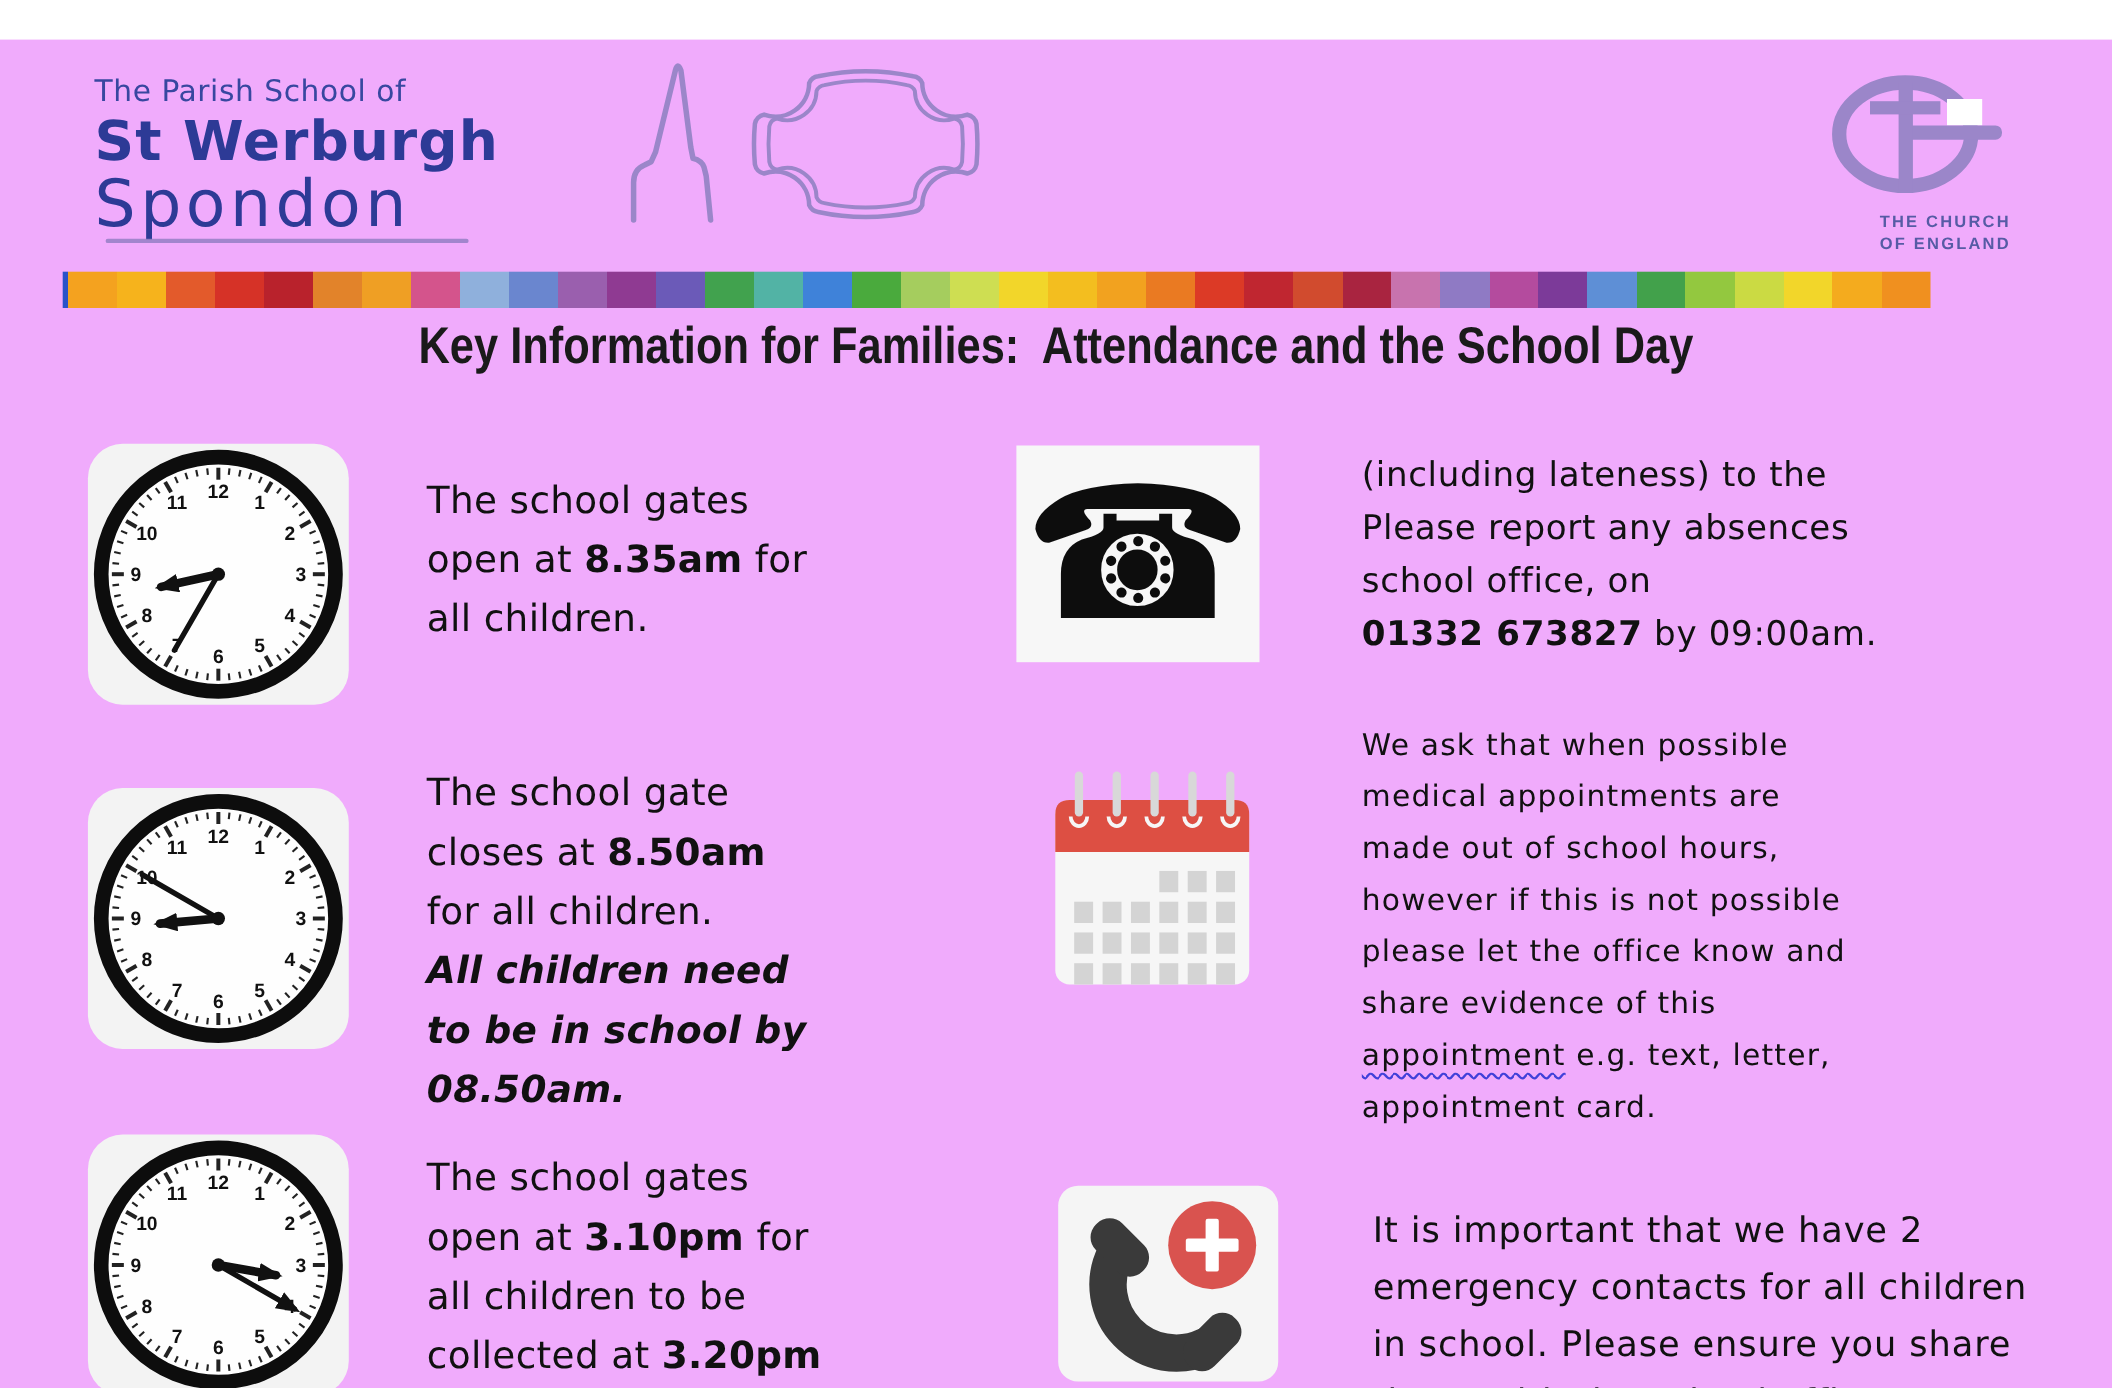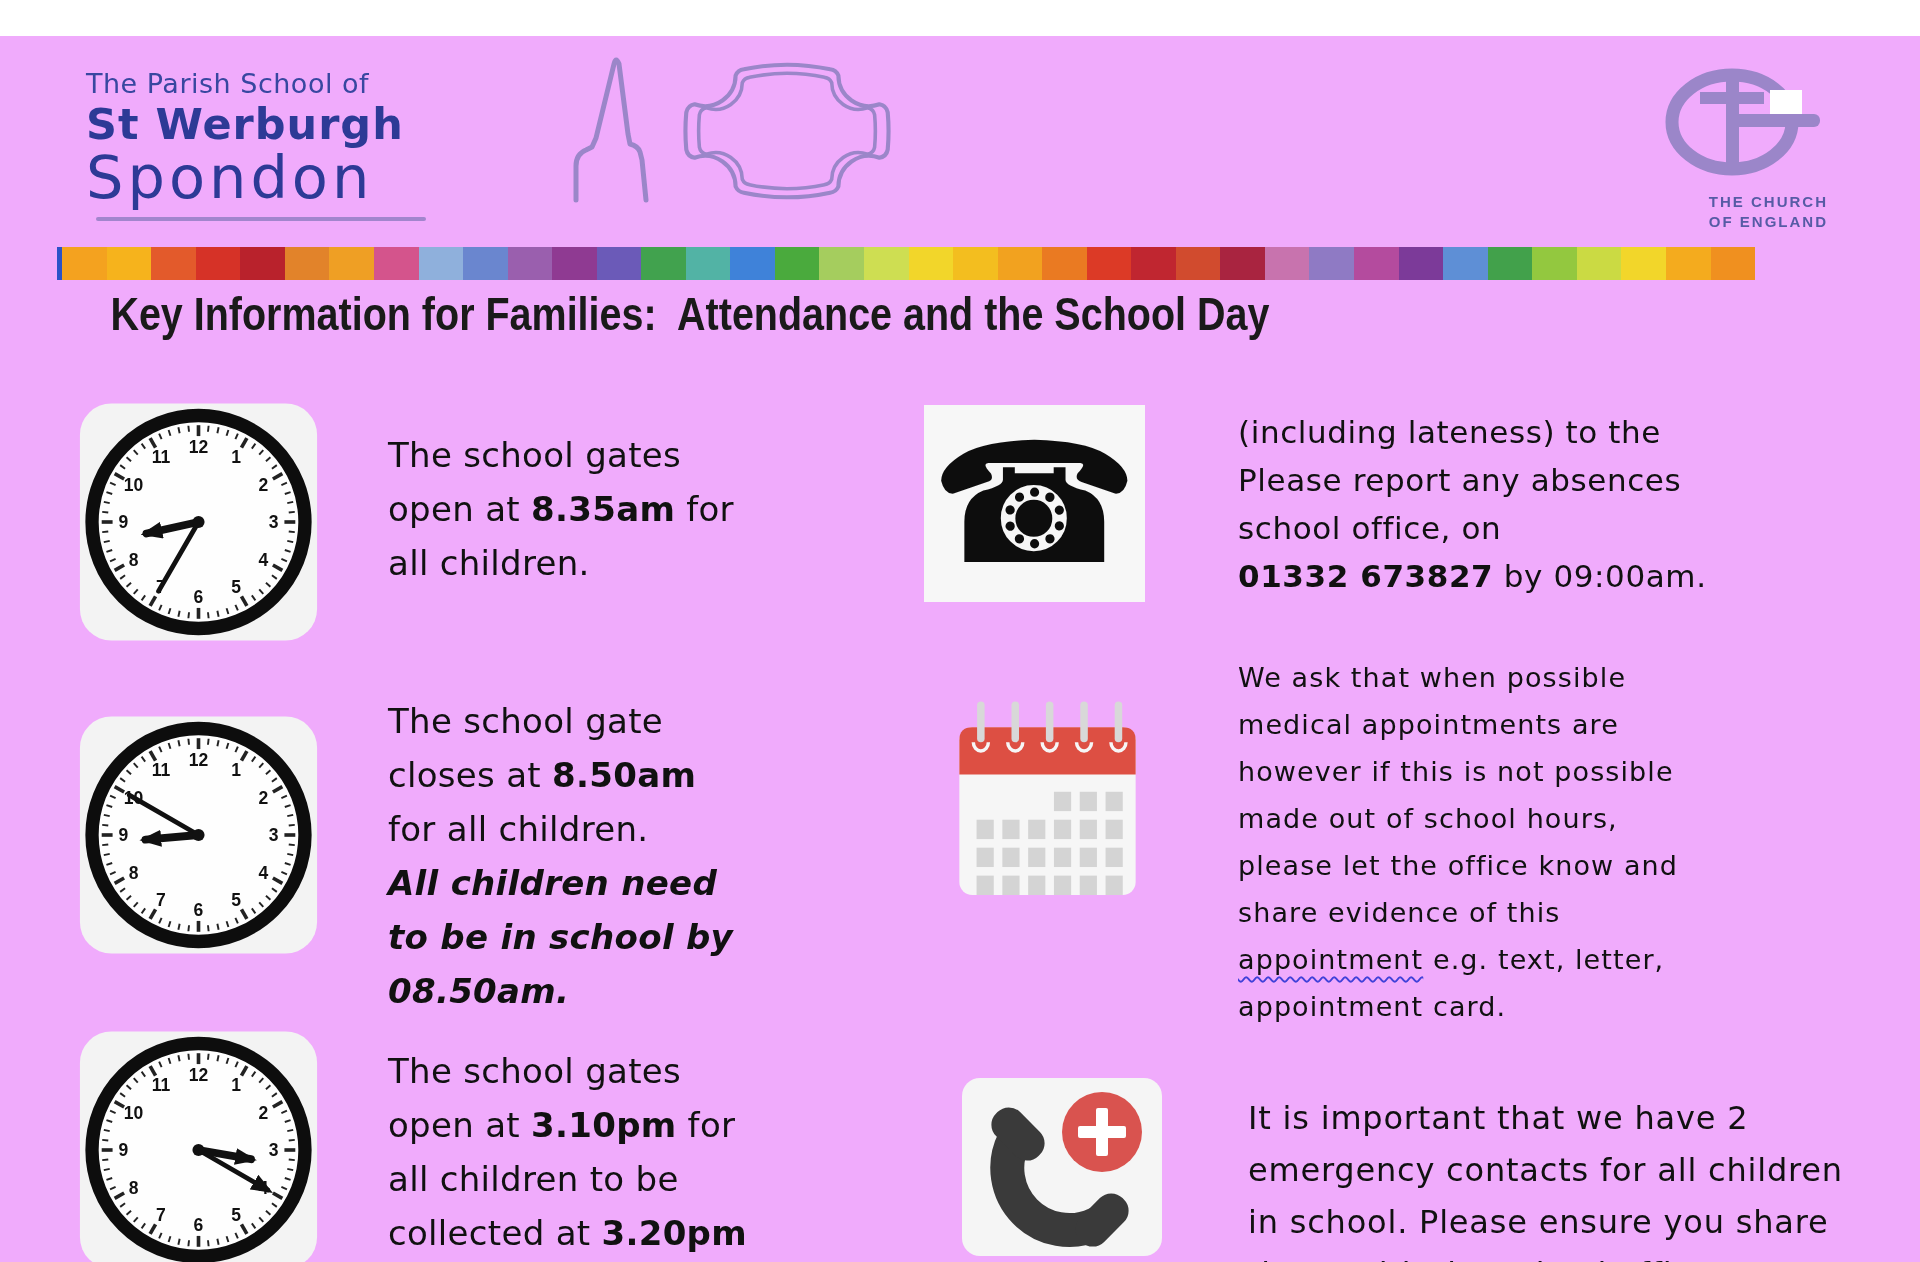--- a/index.html
+++ b/index.html
@@ -2,35 +2,35 @@
 <html><head>
 <meta charset="utf-8">
 <style>
   html,body{margin:0;padding:0;background:#ffffff;}
   #page{position:relative;width:1920px;height:1262px;background:#f0abfc;overflow:hidden;
         font-family:"DejaVu Sans",sans-serif;color:#111;margin-top:36px;}
 
   
   #logo-text{position:absolute;left:86px;top:34px;line-height:1;}
   .logo-l1{font-size:27px;color:#3847a0;letter-spacing:.5px;}
-  .logo-l2{font-size:43px;font-weight:bold;color:#2d3a96;letter-spacing:1px;margin-top:6px;}
+  .logo-l2{font-size:50px;font-weight:bold;color:#2d3a96;letter-spacing:1px;margin-top:6px;}
   .logo-l3{font-size:59px;color:#2d3a96;letter-spacing:4px;margin-top:2px;}
   #logo-underline{position:absolute;left:96px;top:181px;width:330px;height:4px;
                   background:#8f7cc0;border-radius:2px;opacity:.8;}
   #spire{position:absolute;left:562px;top:12px;}
   #cross{position:absolute;left:676px;top:22px;}
   #coe{position:absolute;left:1652px;top:26px;width:176px;text-align:right;}
   .coe-text{font-size:15px;font-weight:bold;color:#565ba5;letter-spacing:2px;line-height:20px;
             font-family:"Liberation Sans",sans-serif;}
 
   
   #stripe{position:absolute;left:57px;top:211px;width:1698px;height:33px;}
 
   
-  #title{position:absolute;left:0;right:0;top:250px;text-align:left;}
+  #title{position:absolute;left:0;right:0;top:250px;text-align:center;}
   #title span{display:inline-block;transform:scaleX(.84);transform-origin:center;
               font-family:"Liberation Sans",sans-serif;font-weight:bold;font-size:47px;
               color:#1a1a1a;white-space:pre;}
 
   
   .icon-box{position:absolute;}
   .text-block{position:absolute;}
   .line{white-space:nowrap;}
   .lt .line{font-size:34px;line-height:54px;letter-spacing:.3px;}
   .rt1 .line{font-size:31px;line-height:48px;letter-spacing:.6px;}
@@ -413,22 +413,22 @@
           <rect x="82" y="178" width="16" height="18"></rect>
           <rect x="106" y="178" width="16" height="18"></rect>
           <rect x="130" y="178" width="16" height="18"></rect>
           <rect x="154" y="178" width="16" height="18"></rect>
       </g>
     </svg>
   </div>
   <div class="text-block rt2" style="left:1238px;top:618px;">
       <div class="line"><span>We ask that when possible</span></div>
       <div class="line"><span>medical appointments are</span></div>
+      <div class="line"><span>made out of school hours,</span></div>
       <div class="line"><span>however if this is not possible</span></div>
-      <div class="line"><span>made out of school hours,</span></div>
       <div class="line"><span>please let the office know and</span></div>
       <div class="line"><span>share evidence of this</span></div>
       <div class="line"><span class="wavy">appointment</span><span> e.g. text, letter,</span></div>
       <div class="line"><span>appointment card.</span></div>
     </div>
 
   <div class="icon-box" style="left:962px;top:1042px;">
     <svg width="200" height="178" viewBox="0 0 200 178">
       <rect x="0" y="0" width="200" height="178" rx="18" fill="#f5f5f5"></rect>
       <path d="M52,62 A62,62 0 0 0 134,146" fill="none" stroke="#3a3a3a" stroke-width="34" stroke-linecap="round"></path>

